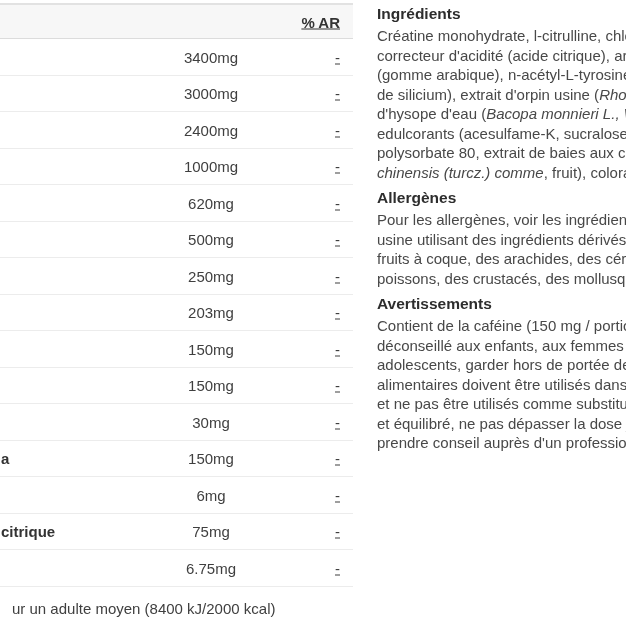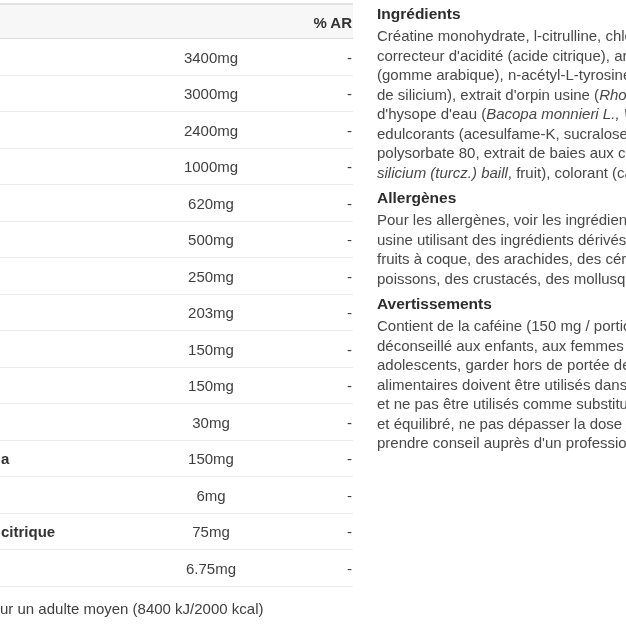--- a/index.html
+++ b/index.html
@@ -49,30 +49,31 @@
   .amt {
     position: absolute;
     left: 211px;
     top: 50%;
     transform: translate(-50%, -50%);
     color: #3f3f3f;
     white-space: nowrap;
   }
   .ar {
     position: absolute;
-    right: 1px;
+    right: 13px;
     top: 50%;
     transform: translateY(-50%);
     color: #3f3f3f;
+    text-decoration: underline;
   }
   .thead .ar { font-weight: bold; color: #333333; }
 
   .footnote {
     position: absolute;
-    left: 0;
+    left: 12px;
     top: 600px;
     font-size: 15px;
     color: #3f3f3f;
     white-space: nowrap;
   }
 
   
   .info-col {
     position: absolute;
     left: 377px;
@@ -190,21 +191,21 @@
 
     <div class="sec">
       <h3 class="sec-title">Ingrédients</h3>
       <div class="line"><span>Créatine monohydrate, l-citrulline, chlorhydr</span><i></i><span></span></div>
       <div class="line"><span>correcteur d'acidité (acide citrique), arômes</span><i></i><span></span></div>
       <div class="line"><span>(gomme arabique), n-acétyl-L-tyrosine, age</span><i></i><span></span></div>
       <div class="line"><span>de silicium), extrait d'orpin usine (</span><i>Rhodiola r</i><span></span></div>
       <div class="line"><span>d'hysope d'eau (</span><i>Bacopa monnieri L., Wetts</i><span></span></div>
       <div class="line"><span>edulcorants (acesulfame-K, sucralose), em</span><i></i><span></span></div>
       <div class="line"><span>polysorbate 80, extrait de baies aux cinq sa</span><i></i><span></span></div>
-      <div class="line"><span></span><i>silicium (turcz.) baill</i><span>, fruit), colorant (carm</span></div>
+      <div class="line"><span></span><i>chinensis (turcz.) comme</i><span>, fruit), colorant (carm</span></div>
     </div>
 
     <div class="sec">
       <h3 class="sec-title">Allergènes</h3>
       <div class="line"><span>Pour les allergènes, voir les ingrédients en</span><i></i><span></span></div>
       <div class="line"><span>usine utilisant des ingrédients dérivés du la</span><i></i><span></span></div>
       <div class="line"><span>fruits à coque, des arachides, des céréales</span><i></i><span></span></div>
       <div class="line"><span>poissons, des crustacés, des mollusques.</span><i></i><span></span></div>
     </div>
 

